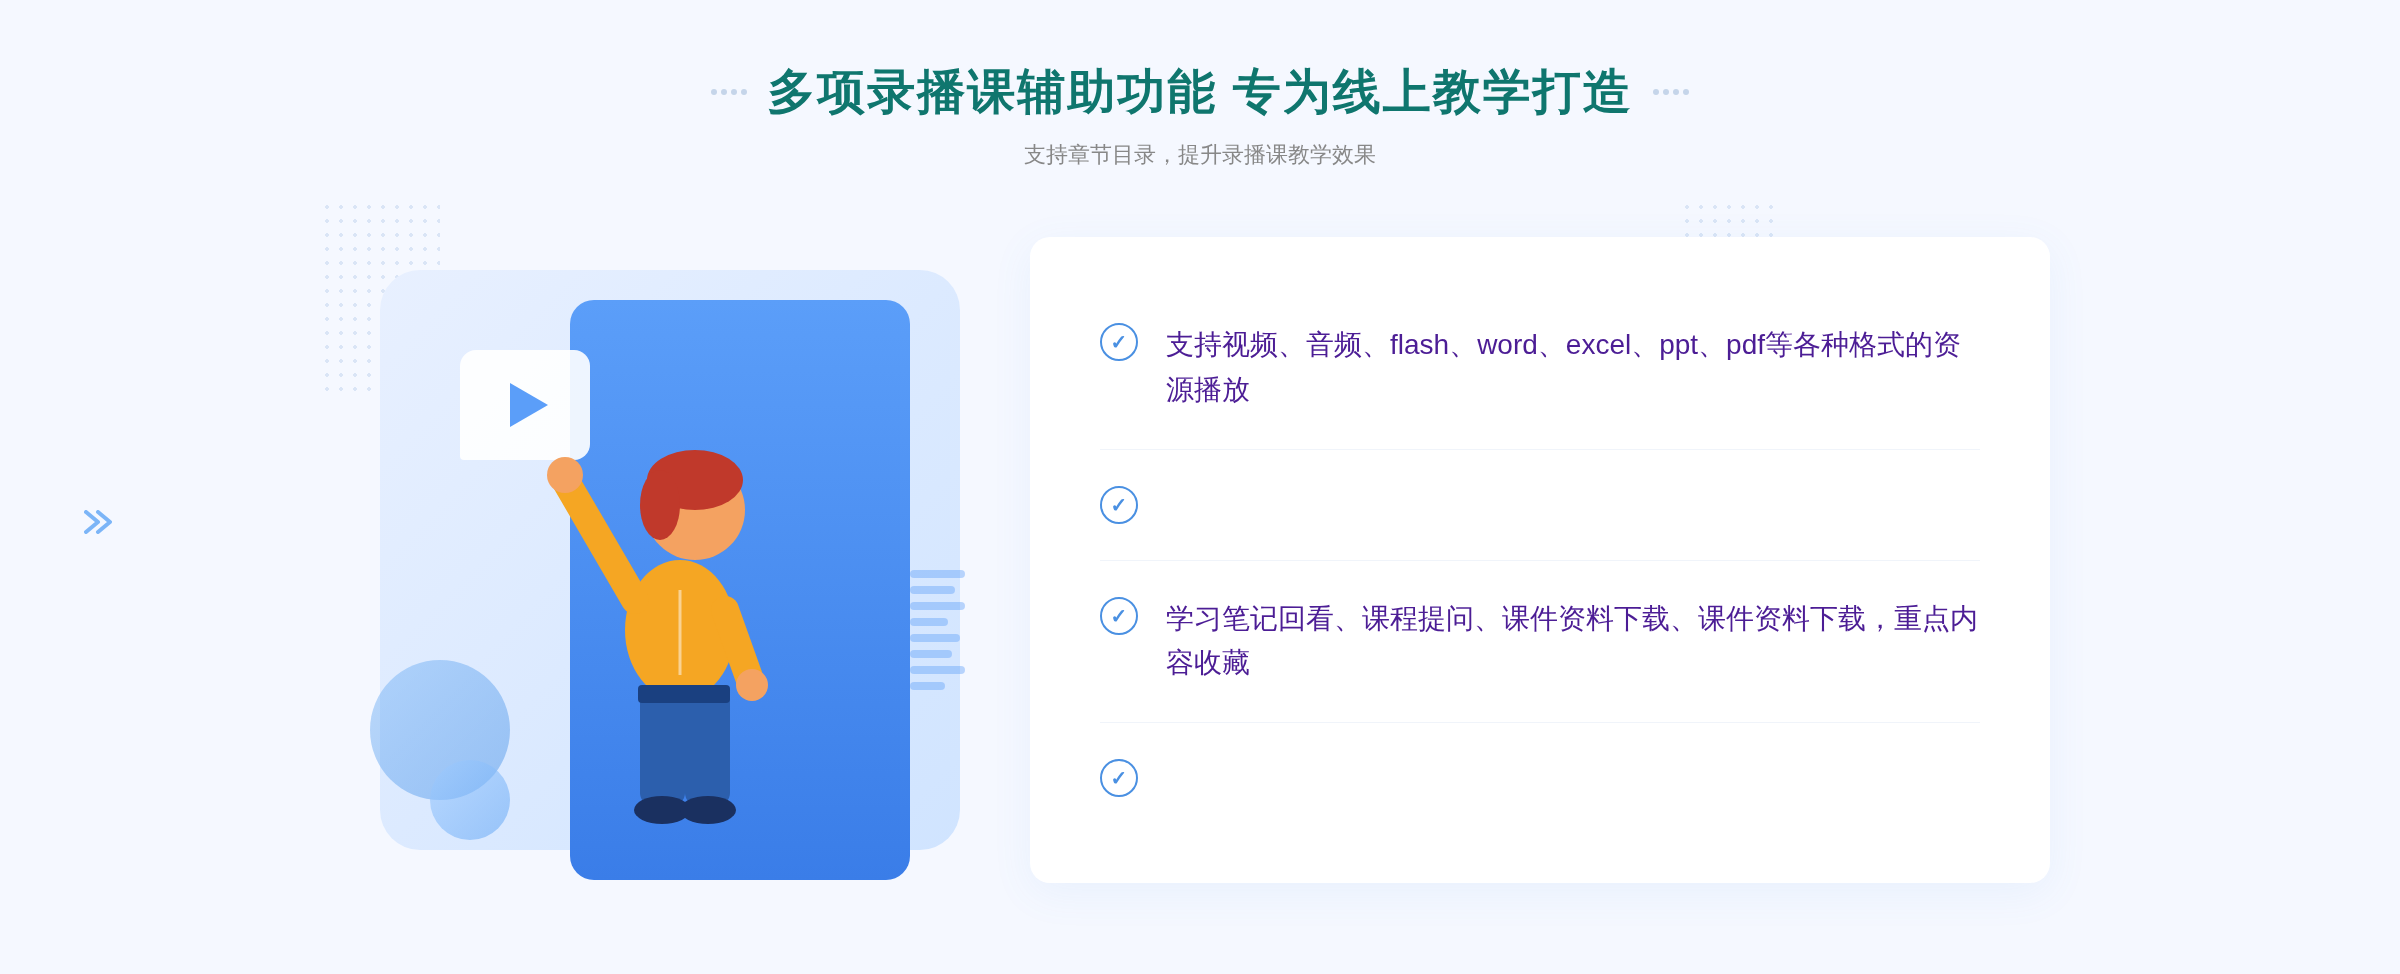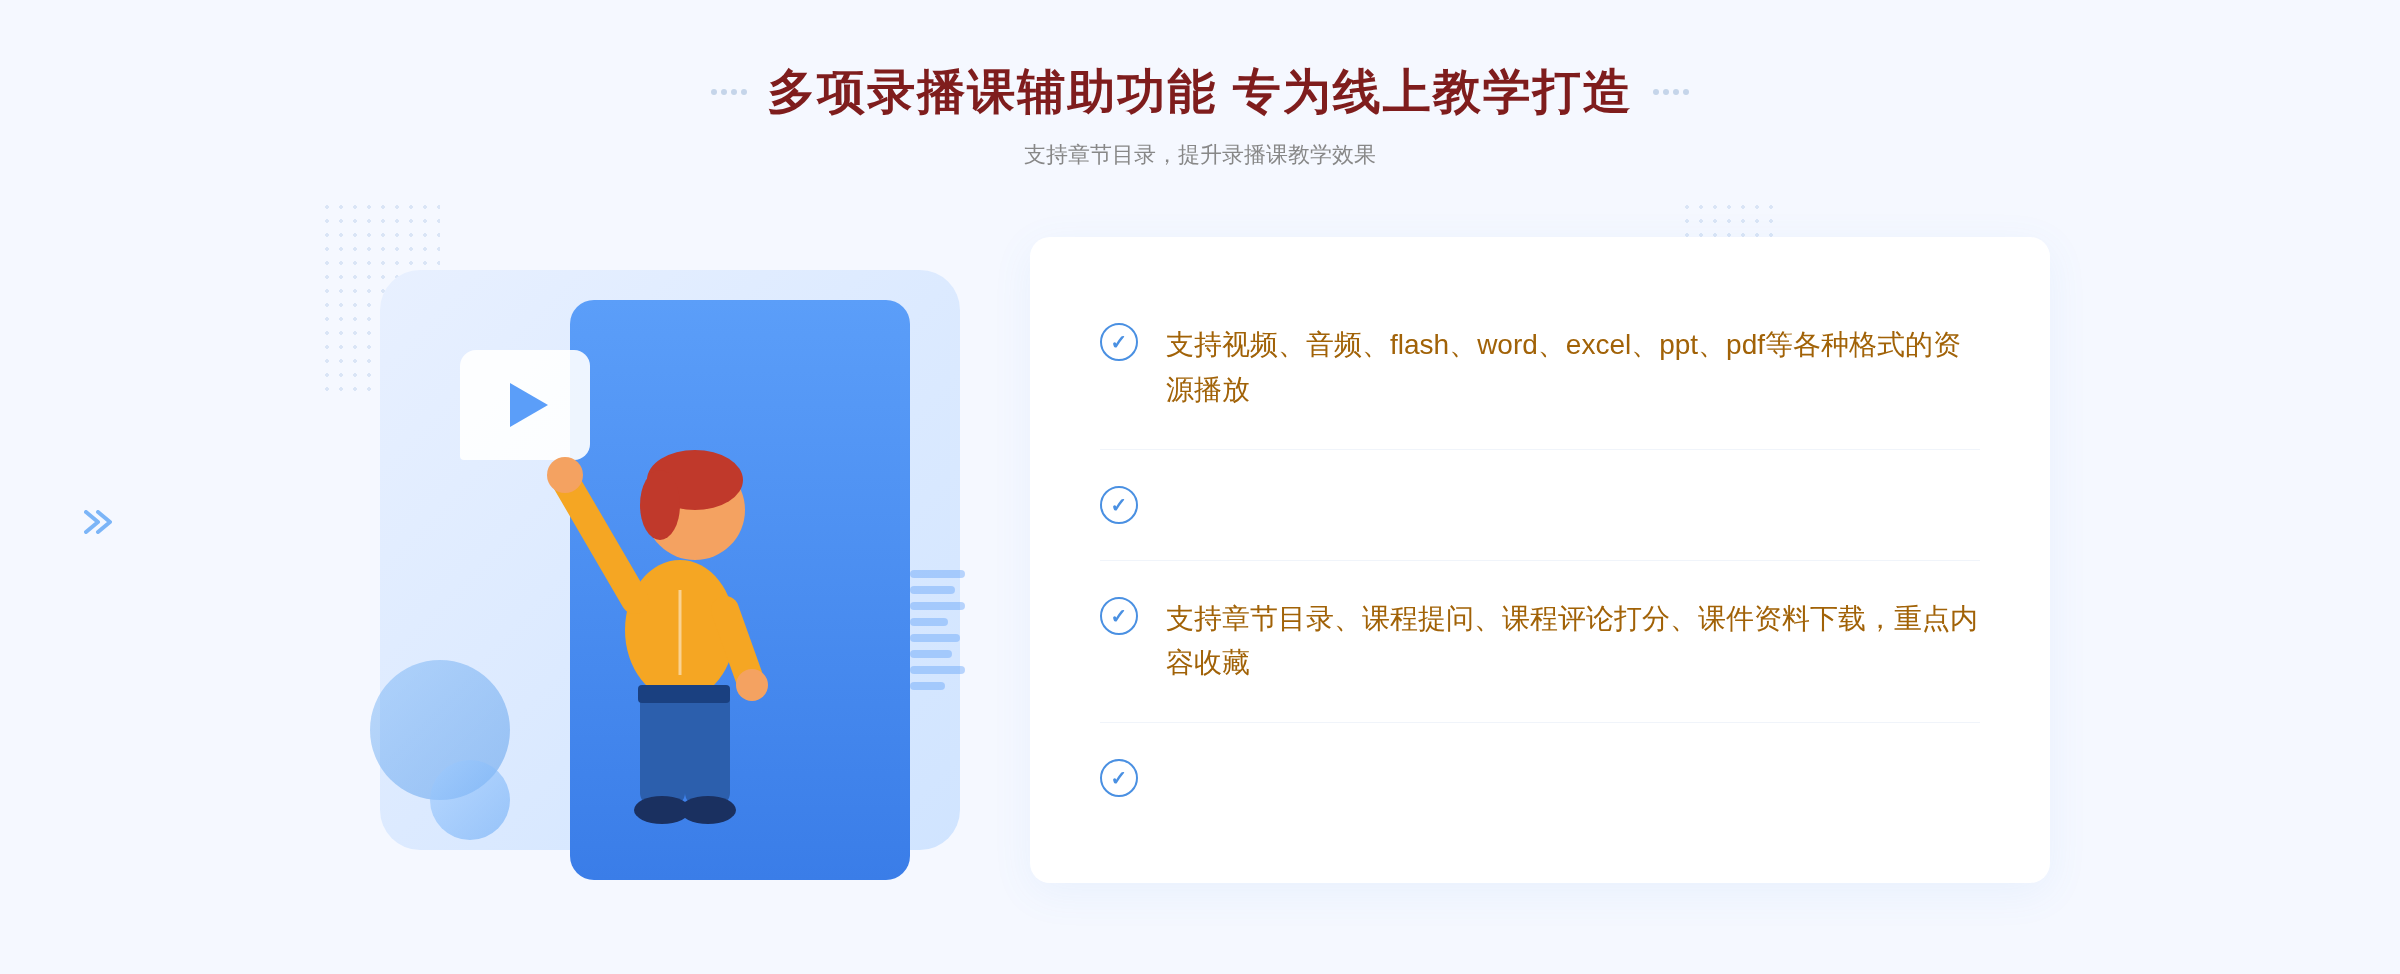--- a/index.html
+++ b/index.html
@@ -76,21 +76,21 @@
     .header-dot {
       width: 6px;
       height: 6px;
       background: #c5d5ea;
       border-radius: 50%;
     }
 
     .header-title {
       font-size: 48px;
       font-weight: 600;
-      color: #7f1d1d;
+      color: #0f766e;
       letter-spacing: 2px;
     }
 
     .header-subtitle {
       font-size: 22px;
       color: #888;
       font-weight: 400;
     }
 
     
@@ -247,21 +247,21 @@
     }
 
     .check-mark {
       color: #4a90e2;
       font-size: 20px;
       font-weight: bold;
     }
 
     .feature-text {
       font-size: 28px;
-      color: #a16207;
+      color: #4c1d95;
       line-height: 1.6;
       font-weight: 400;
     }
 
     
     .chevron-decoration {
       position: absolute;
       left: 78px;
       top: 500px;
       color: #4a9af5;
@@ -378,21 +378,21 @@
       <div class="feature-item">
         <div class="check-circle">
           <span class="check-mark">✓</span>
         </div>
       </div>
 
       <div class="feature-item">
         <div class="check-circle">
           <span class="check-mark">✓</span>
         </div>
-        <span class="feature-text">支持章节目录、课程提问、课程评论打分、课件资料下载，重点内容收藏</span>
+        <span class="feature-text">学习笔记回看、课程提问、课件资料下载、课件资料下载，重点内容收藏</span>
       </div>
 
       <div class="feature-item">
         <div class="check-circle">
           <span class="check-mark">✓</span>
         </div>
       </div>
 
     </div>
 

